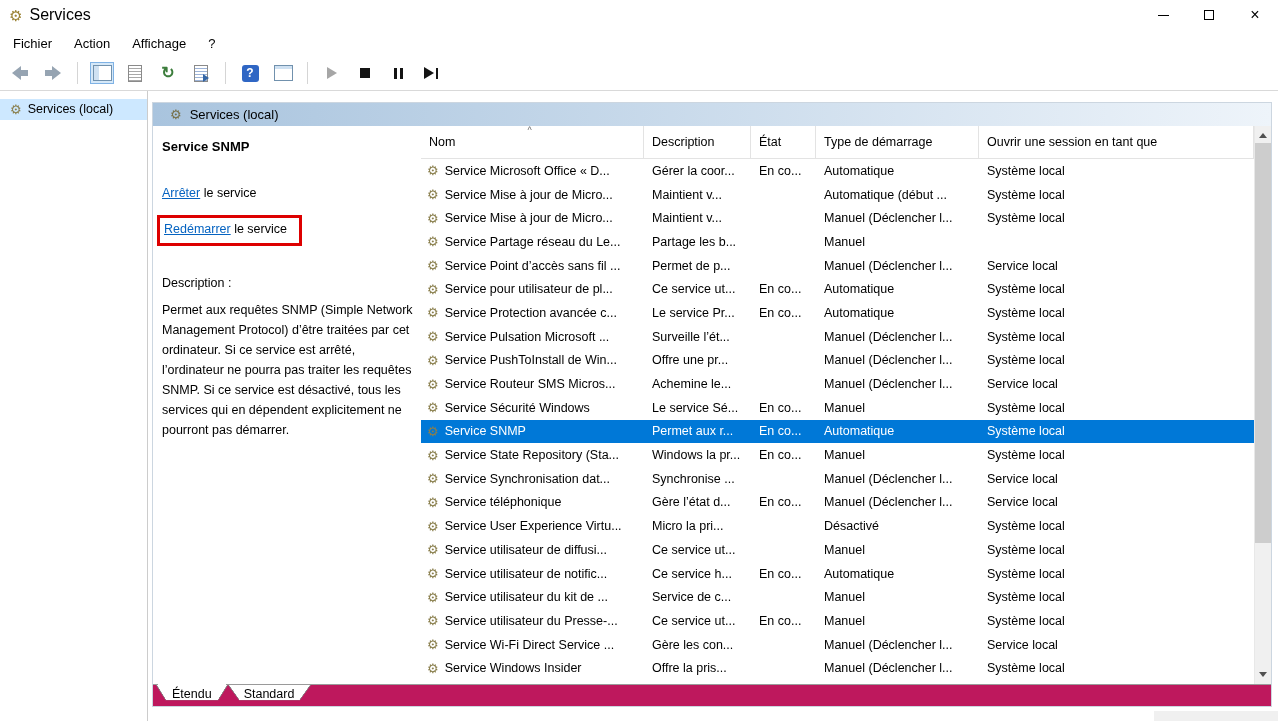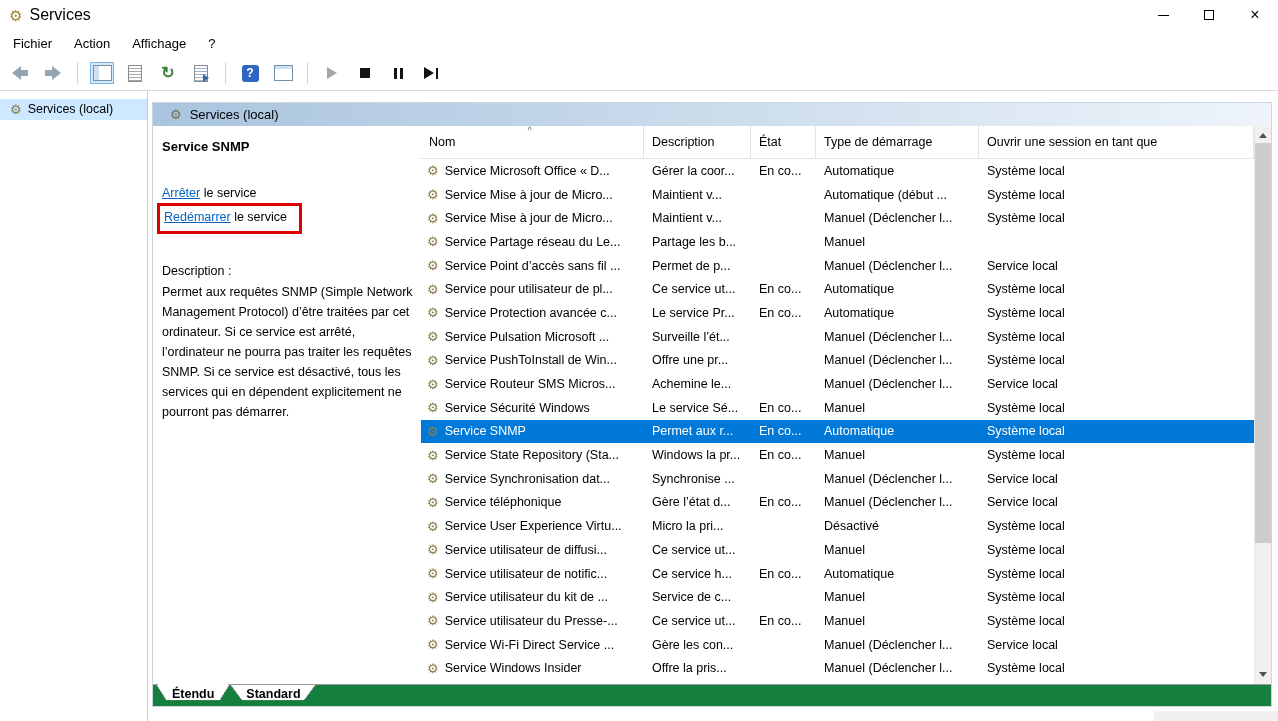--- a/index.html
+++ b/index.html
@@ -65,22 +65,22 @@
     display:flex; align-items:center; gap:8px; padding-left:17px; font-size:13px; }
   .mmc-header .gear { color:#77704a; }
 
   .body-row { flex:1; display:flex; min-height:0; }
 
   
   .detail-pane { width:268px; flex:0 0 268px; padding:13px 8px 0 9px; background:#fff; }
   .detail-title { font-weight:bold; font-size:13px; margin-bottom:32px; }
   .link-line { margin:3px 0; }
   a.svc-link { color:#0563c1; text-decoration:underline; cursor:pointer; }
-  .annotation-box { display:inline-block; border:3px solid #dd0000; padding:4px 12px 7px 4px; margin:0 0 0 -5px; }
-  .desc-label { margin-top:30px; margin-bottom:4px; }
+  .annotation-box { display:inline-block; border:3px solid #dd0000; padding:4px 12px 7px 4px; margin:12px 0 0 -5px; }
+  .desc-label { margin-top:30px; margin-bottom:10px; }
   .desc-text { width:252px; line-height:20px; }
 
   
   .table-area { flex:1; display:flex; min-width:0; background:#fff; }
   .grid-col { flex:1; min-width:0; display:flex; flex-direction:column; }
   .grid-header { height:33px; flex:0 0 33px; display:flex; border-bottom:1px solid #e3e3e3; }
   .hcell { display:flex; align-items:center; padding-left:8px; border-right:1px solid #e3e3e3; position:relative; }
   .sort-caret { position:absolute; top:-1px; left:48%; font-size:9px; color:#666; }
   .c-nom  { width:223px; flex:0 0 223px; }
   .c-desc { width:107px; flex:0 0 107px; }
@@ -96,21 +96,21 @@
 
   
   .vscroll { width:17px; flex:0 0 17px; background:#f0f0f0; border-left:1px solid #e8e8e8; display:flex; flex-direction:column; }
   .vs-btn { height:17px; flex:0 0 17px; display:flex; align-items:center; justify-content:center; }
   .tri-up   { width:0; height:0; border:4px solid transparent; border-bottom:5px solid #505050; margin-bottom:2px; }
   .tri-down { width:0; height:0; border:4px solid transparent; border-top:5px solid #505050; margin-top:2px; }
   .vs-track { flex:1; position:relative; }
   .vs-thumb { position:absolute; top:0; left:0; right:0; height:400px; background:#cdcdcd; }
 
   
-  .tabbar { height:22px; flex:0 0 22px; border-top:1px solid #9a9a9a; display:flex; padding-left:3px; background:#15803d;font-weight:bold; }
+  .tabbar { height:22px; flex:0 0 22px; border-top:1px solid #9a9a9a; display:flex; padding-left:3px; background:#be185d; }
   .tab { position:relative; padding:2px 16px 3px; cursor:default; }
   .tab .tab-label { position:relative; z-index:2; }
   .tab::before { content:""; position:absolute; inset:0; border:1px solid #888; border-top:none;
     transform:perspective(8px) rotateX(-8deg); transform-origin:top; background:#fff; z-index:1; }
   .tab.active::after { content:""; position:absolute; top:-1px; left:2px; right:2px; height:1px; background:#fff; z-index:2; }
 
   .bottom-strip { height:14px; position:relative; }
   .strip-a { position:absolute; left:1002px; top:4px; width:128px; height:10px; background:#f0f0f0; }
 </style>
 </head>

